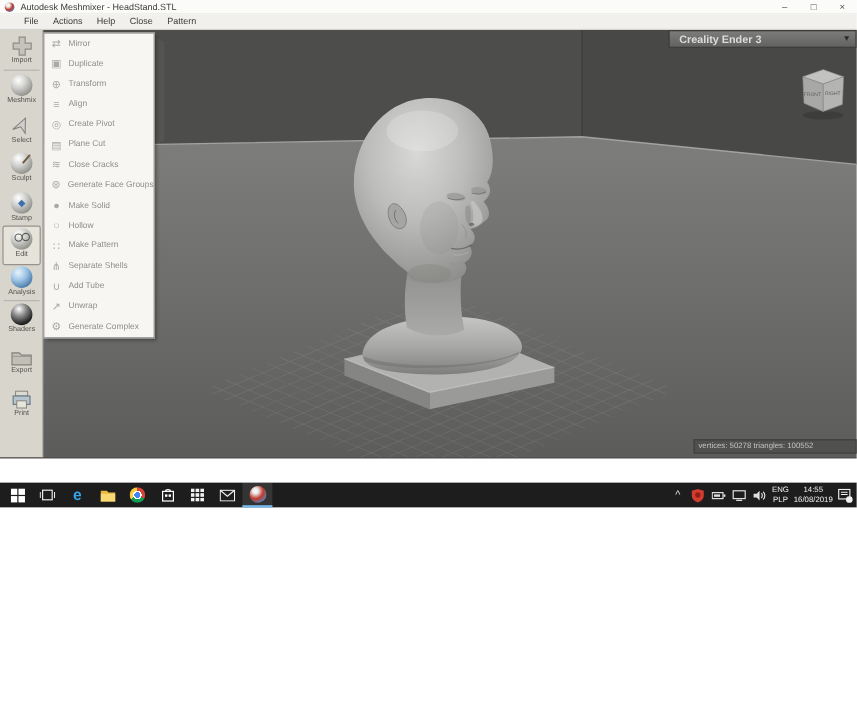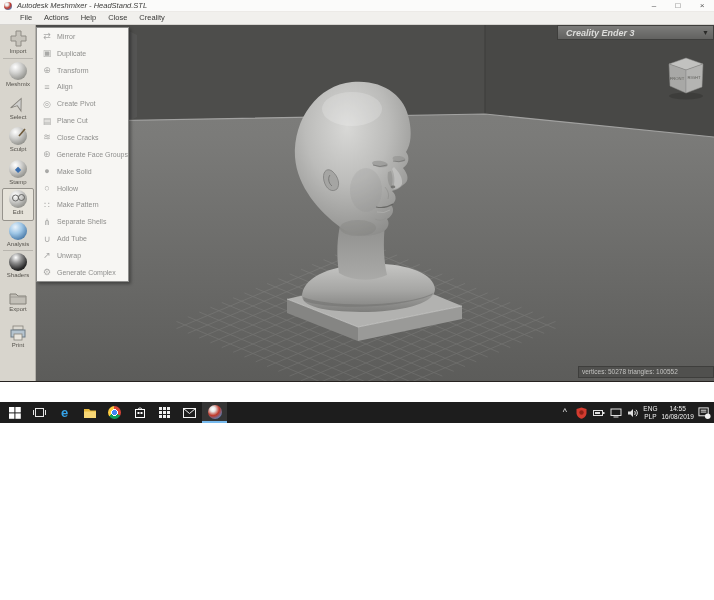--- a/index.html
+++ b/index.html
@@ -1,21 +1,21 @@
 <!DOCTYPE html>
 <html><head>
 <meta charset="utf-8">
 <style>
   * { margin:0; padding:0; box-sizing:border-box; }
   body { width:714px; height:600px; background:#ffffff; overflow:hidden;
          font-family:"Liberation Sans","DejaVu Sans",sans-serif; }
   .app-window { width:714px; height:402px; position:relative; background:#fff; }
 
   
-  .titlebar { height:12px; background:#fbfbfa; display:flex; align-items:center; border-bottom:1px solid #eceae7;font-style:italic; }
+  .titlebar { height:12px; background:#fbfbfa; display:flex; align-items:center; border-bottom:1px solid #eceae7; }
   .app-icon { width:8px; height:8px; border-radius:50%; margin-left:4px;
       background: radial-gradient(circle at 35% 30%, #fefefe, #e8e8e8 20%, #c0392b 48%, #5b7fb4 78%, #2c3e66); }
   .win-title { font-size:7.5px; color:#3c3c3a; margin-left:5px; white-space:nowrap; }
   .win-controls { margin-left:auto; display:flex; }
   .win-ctl { width:24px; text-align:center; font-size:8px; color:#555; line-height:11px; cursor:default; }
 
   
   .menubar { height:13px; background:#f1f0ed; border-bottom:1px solid #d6d4d0; display:flex; align-items:center; padding-left:14px; }
   .menu-item { font-size:7.5px; color:#3a3a38; padding:0 6px; line-height:12px; }
 
@@ -45,21 +45,21 @@
   .edit-popup { position:absolute; left:0; top:2px; width:93px; background:#f7f6f3;
       border:1px solid #8e8e8c; box-shadow:2px 2px 3px rgba(0,0,0,.35); z-index:5; }
   .mi { height:16.85px; display:flex; align-items:center; }
   .mi-ic { width:20px; text-align:center; font-size:9px; color:#a9a9a7; line-height:10px; }
   .mi-lb { font-size:7px; color:#8f8f8d; white-space:nowrap; }
 
   
   .printer-dd { position:absolute; top:0; left:521px; width:157px; height:15px; z-index:4;
       background: linear-gradient(#7c7c7a, #626260); border:1px solid #3e3e3c;
       display:flex; align-items:center; }
-  .printer-label { font-size:9px; font-weight:bold; color:#dcdcda; margin-left:8px; flex:1; white-space:nowrap;font-style:italic; }
+  .printer-label { font-size:9px; font-weight:bold; color:#dcdcda; margin-left:8px; flex:1; white-space:nowrap; }
   .printer-arrow { font-size:7px; color:#2b2b29; margin-right:4px; }
 
   
   .mesh-status { position:absolute; right:0; bottom:3px; width:136px; height:12px; z-index:4;
       background:#50504e; border:1px solid #3e3e3c; color:#c2c2c0; font-size:6.5px;
       line-height:10px; padding-left:3px; white-space:nowrap; }
 
   .window-bottom-edge { height:1px; background:#262220; }
 
   
@@ -93,21 +93,21 @@
       <div class="win-ctl">□</div>
       <div class="win-ctl">×</div>
     </div>
   </div>
 
   <div class="menubar">
     <span class="menu-item">File</span>
     <span class="menu-item">Actions</span>
     <span class="menu-item">Help</span>
     <span class="menu-item">Close</span>
-    <span class="menu-item">Creality</span>
+    <span class="menu-item">Pattern</span>
   </div>
 
   <div class="content">
 
     <div class="sidebar">
 
       <div class="sb-btn" style="top:5px;">
         <svg width="17" height="17" viewBox="0 0 17 17">
           <path d="M6 1 h5 v5 h5 v5 h-5 v5 h-5 v-5 h-5 v-5 h5 Z" fill="#c6c3bb" stroke="#8f8c85" stroke-width="1"></path>
         </svg>

